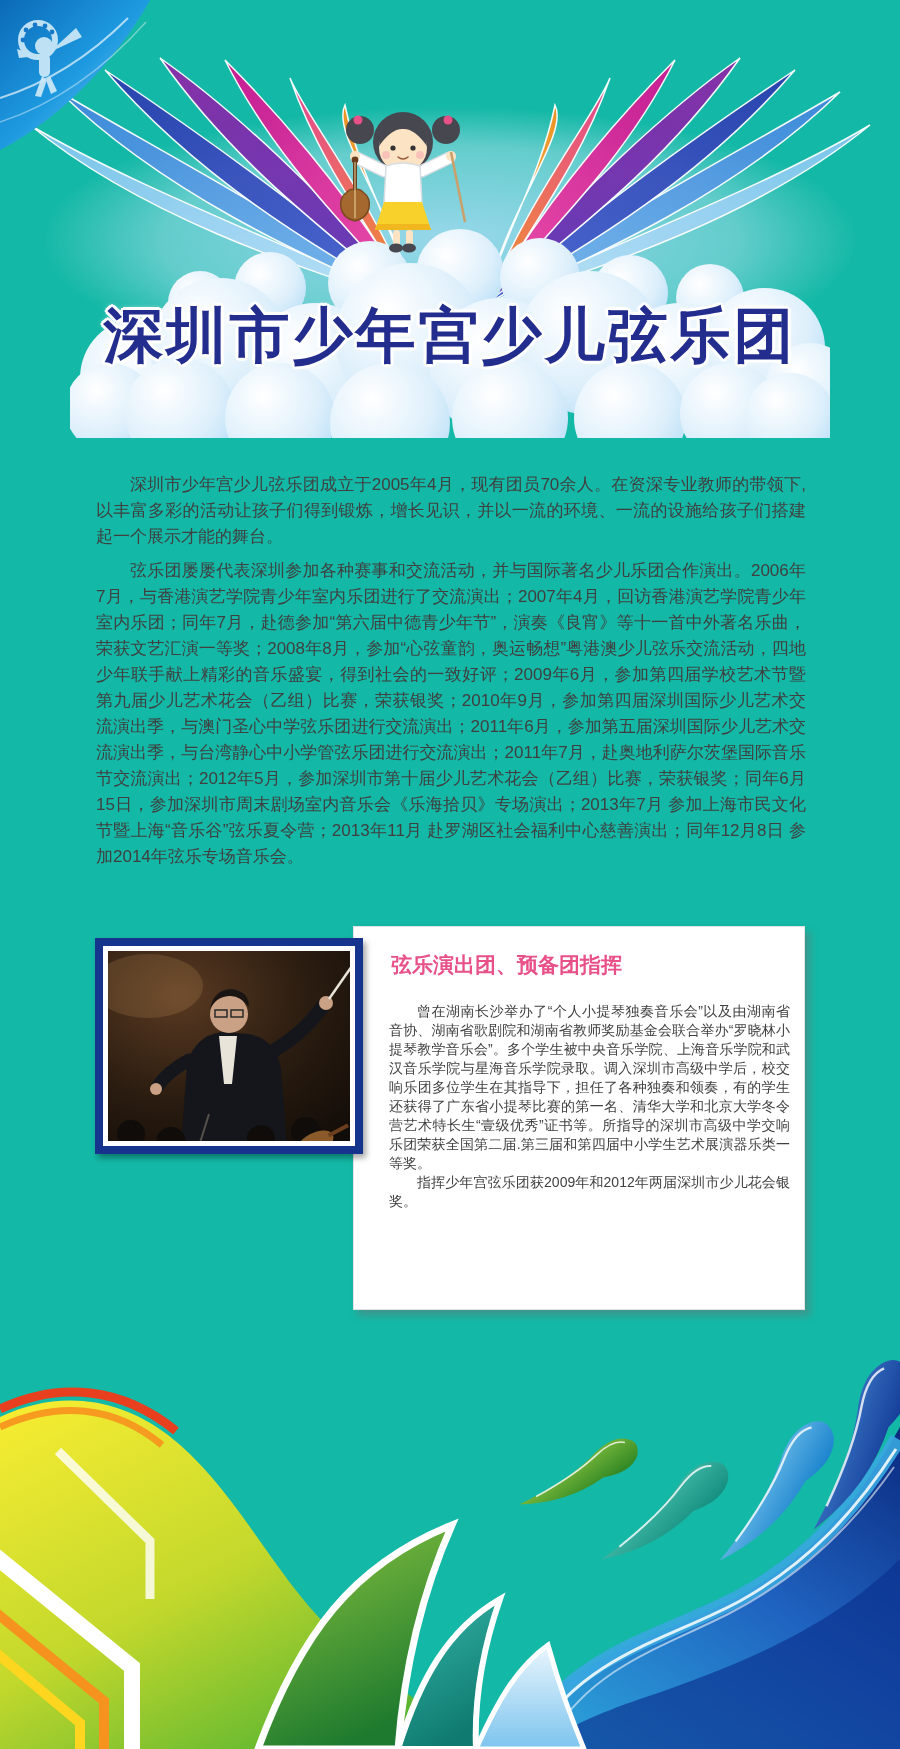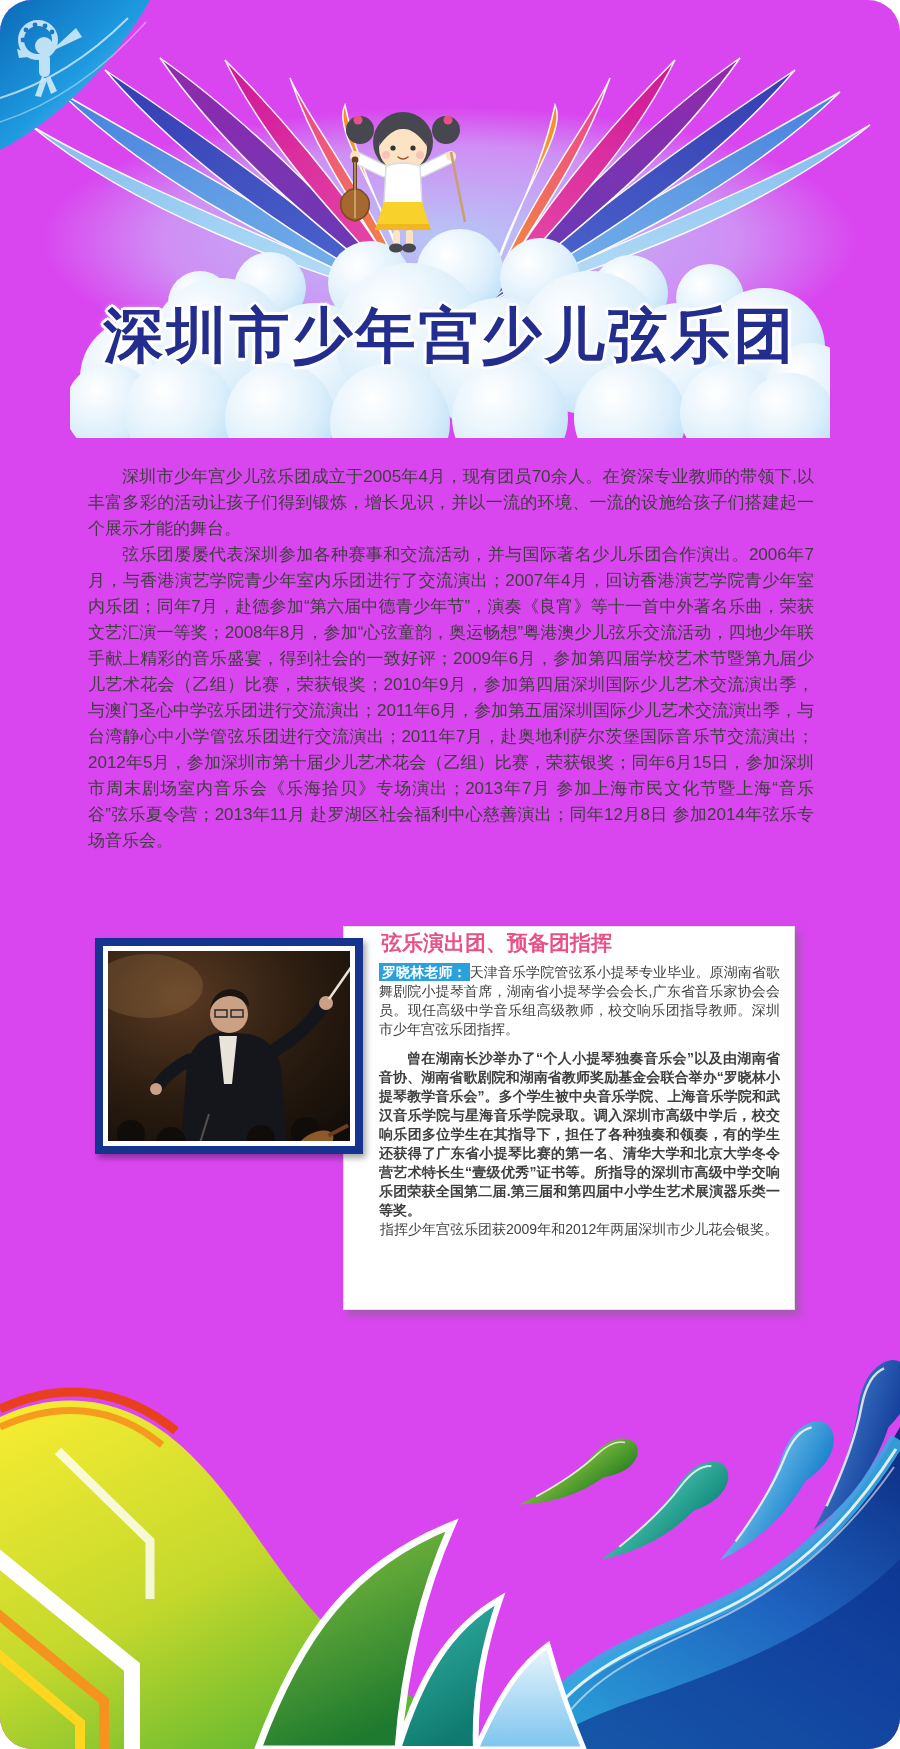--- a/index.html
+++ b/index.html
@@ -1,50 +1,50 @@
 <!DOCTYPE html>
 <html><head>
 <meta charset="utf-8">
 <style>
   html,body{margin:0;padding:0;background:#fff;}
   .poster{
     position:relative;width:900px;height:1749px;margin:0 auto;overflow:hidden;
-    background:#d946ef;font-family:"Liberation Sans","DejaVu Sans",sans-serif;border-radius:32px;
+    background:#14b8a6;font-family:"Liberation Sans","DejaVu Sans",sans-serif;
   }
   .abs{position:absolute;}
   
   .wing-glow{left:0;top:20px;width:900px;height:380px;
     background:radial-gradient(ellipse 58% 45% at 50% 58%, rgba(176,221,247,.85) 0%, rgba(196,230,250,.45) 55%, rgba(255,255,255,0) 78%);}
   
   .title{
     left:0;top:296px;width:900px;text-align:center;
     font-size:60px;font-weight:bold;letter-spacing:3px;color:#232d8d;
     text-shadow:
       -3px 0 0 #fff,3px 0 0 #fff,0 -3px 0 #fff,0 3px 0 #fff,
       -2px -2px 0 #fff,2px 2px 0 #fff,-2px 2px 0 #fff,2px -2px 0 #fff,
       0 0 6px #fff;
   }
   
   .intro{
     left:88px;top:464px;width:726px;color:#3f3f3f;
     font-size:17px;line-height:26px;text-align:justify;
   }
-  .intro p{margin:0;text-indent:2em;}
+  .intro p{margin:8px;text-indent:2em;}
   
   .card{
-    left:343px;top:926px;width:452px;height:384px;background:#fff;
+    left:353px;top:926px;width:452px;height:384px;background:#fff;
     border:1px solid #e2e2e2;box-shadow:5px 6px 7px rgba(110,110,110,.45);
-    box-sizing:border-box;padding:0 14px 6px 8px;
+    box-sizing:border-box;padding:22px 14px 6px 8px;
   }
   .card-header{color:#e85088;font-size:21px;font-weight:bold;margin:2px 0 6px 29px;}
   .card-body{font-size:14px;line-height:19px;color:#3f3f3f;text-align:justify;}
   .photo-spacer{float:left;width:27px;height:252px;}
   .name-chip{background:#2aa0dd;color:#fff;font-weight:bold;padding:1px 3px;}
   .card-body p{margin:0 0 0 0;}
-  .card-body p.gap{margin-top:10px;font-weight:bold;}
+  .card-body p.gap{margin-top:23px;}
   .card-body p.ind{text-indent:2em;}
   
   .photo{
     left:95px;top:938px;width:252px;height:200px;
     border:8px solid #16338e;box-shadow:3px 4px 6px rgba(0,0,0,.35);
     background:#17100b;
   }
   .photo .mat{position:absolute;inset:0;box-shadow:inset 0 0 0 5px #fff;pointer-events:none;}
   .photo svg{display:block;}
   .bottom-art{left:0;bottom:0;width:900px;height:450px;}
@@ -249,21 +249,20 @@
 
   <div class="abs intro">
     <p>深圳市少年宫少儿弦乐团成立于2005年4月，现有团员70余人。在资深专业教师的带领下,以丰富多彩的活动让孩子们得到锻炼，增长见识，并以一流的环境、一流的设施给孩子们搭建起一个展示才能的舞台。</p>
     <p>弦乐团屡屡代表深圳参加各种赛事和交流活动，并与国际著名少儿乐团合作演出。2006年7月，与香港演艺学院青少年室内乐团进行了交流演出；2007年4月，回访香港演艺学院青少年室内乐团；同年7月，赴德参加“第六届中德青少年节”，演奏《良宵》等十一首中外著名乐曲，荣获文艺汇演一等奖；2008年8月，参加“心弦童韵，奥运畅想”粤港澳少儿弦乐交流活动，四地少年联手献上精彩的音乐盛宴，得到社会的一致好评；2009年6月，参加第四届学校艺术节暨第九届少儿艺术花会（乙组）比赛，荣获银奖；2010年9月，参加第四届深圳国际少儿艺术交流演出季，与澳门圣心中学弦乐团进行交流演出；2011年6月，参加第五届深圳国际少儿艺术交流演出季，与台湾静心中小学管弦乐团进行交流演出；2011年7月，赴奥地利萨尔茨堡国际音乐节交流演出；2012年5月，参加深圳市第十届少儿艺术花会（乙组）比赛，荣获银奖；同年6月15日，参加深圳市周末剧场室内音乐会《乐海拾贝》专场演出；2013年7月 参加上海市民文化节暨上海“音乐谷”弦乐夏令营；2013年11月 赴罗湖区社会福利中心慈善演出；同年12月8日 参加2014年弦乐专场音乐会。</p>
   </div>
 
   <div class="abs card">
     <div class="card-header">弦乐演出团、预备团指挥</div>
     <div class="card-body">
       <div class="photo-spacer"></div>
-      <p><span class="name-chip">罗晓林老师：</span><span>天津音乐学院管弦系小提琴专业毕业。原湖南省歌舞剧院小提琴首席，湖南省小提琴学会会长,广东省音乐家协会会员。现任高级中学音乐组高级教师，校交响乐团指导教师。深圳市少年宫弦乐团指挥。</span></p>
       <p class="gap ind">曾在湖南长沙举办了“个人小提琴独奏音乐会”以及由湖南省音协、湖南省歌剧院和湖南省教师奖励基金会联合举办“罗晓林小提琴教学音乐会”。多个学生被中央音乐学院、上海音乐学院和武汉音乐学院与星海音乐学院录取。调入深圳市高级中学后，校交响乐团多位学生在其指导下，担任了各种独奏和领奏，有的学生还获得了广东省小提琴比赛的第一名、清华大学和北京大学冬令营艺术特长生“壹级优秀”证书等。所指导的深圳市高级中学交响乐团荣获全国第二届.第三届和第四届中小学生艺术展演器乐类一等奖。</p>
       <p class="ind">指挥少年宫弦乐团获2009年和2012年两届深圳市少儿花会银奖。</p>
     </div>
   </div>
 
   <div class="abs photo">
     <svg width="252" height="200" viewBox="0 0 252 200">
       <defs>
         <radialGradient id="phG" cx="0.3" cy="0.25" r="0.95">
           <stop offset="0" stop-color="#5a3a22"></stop>

